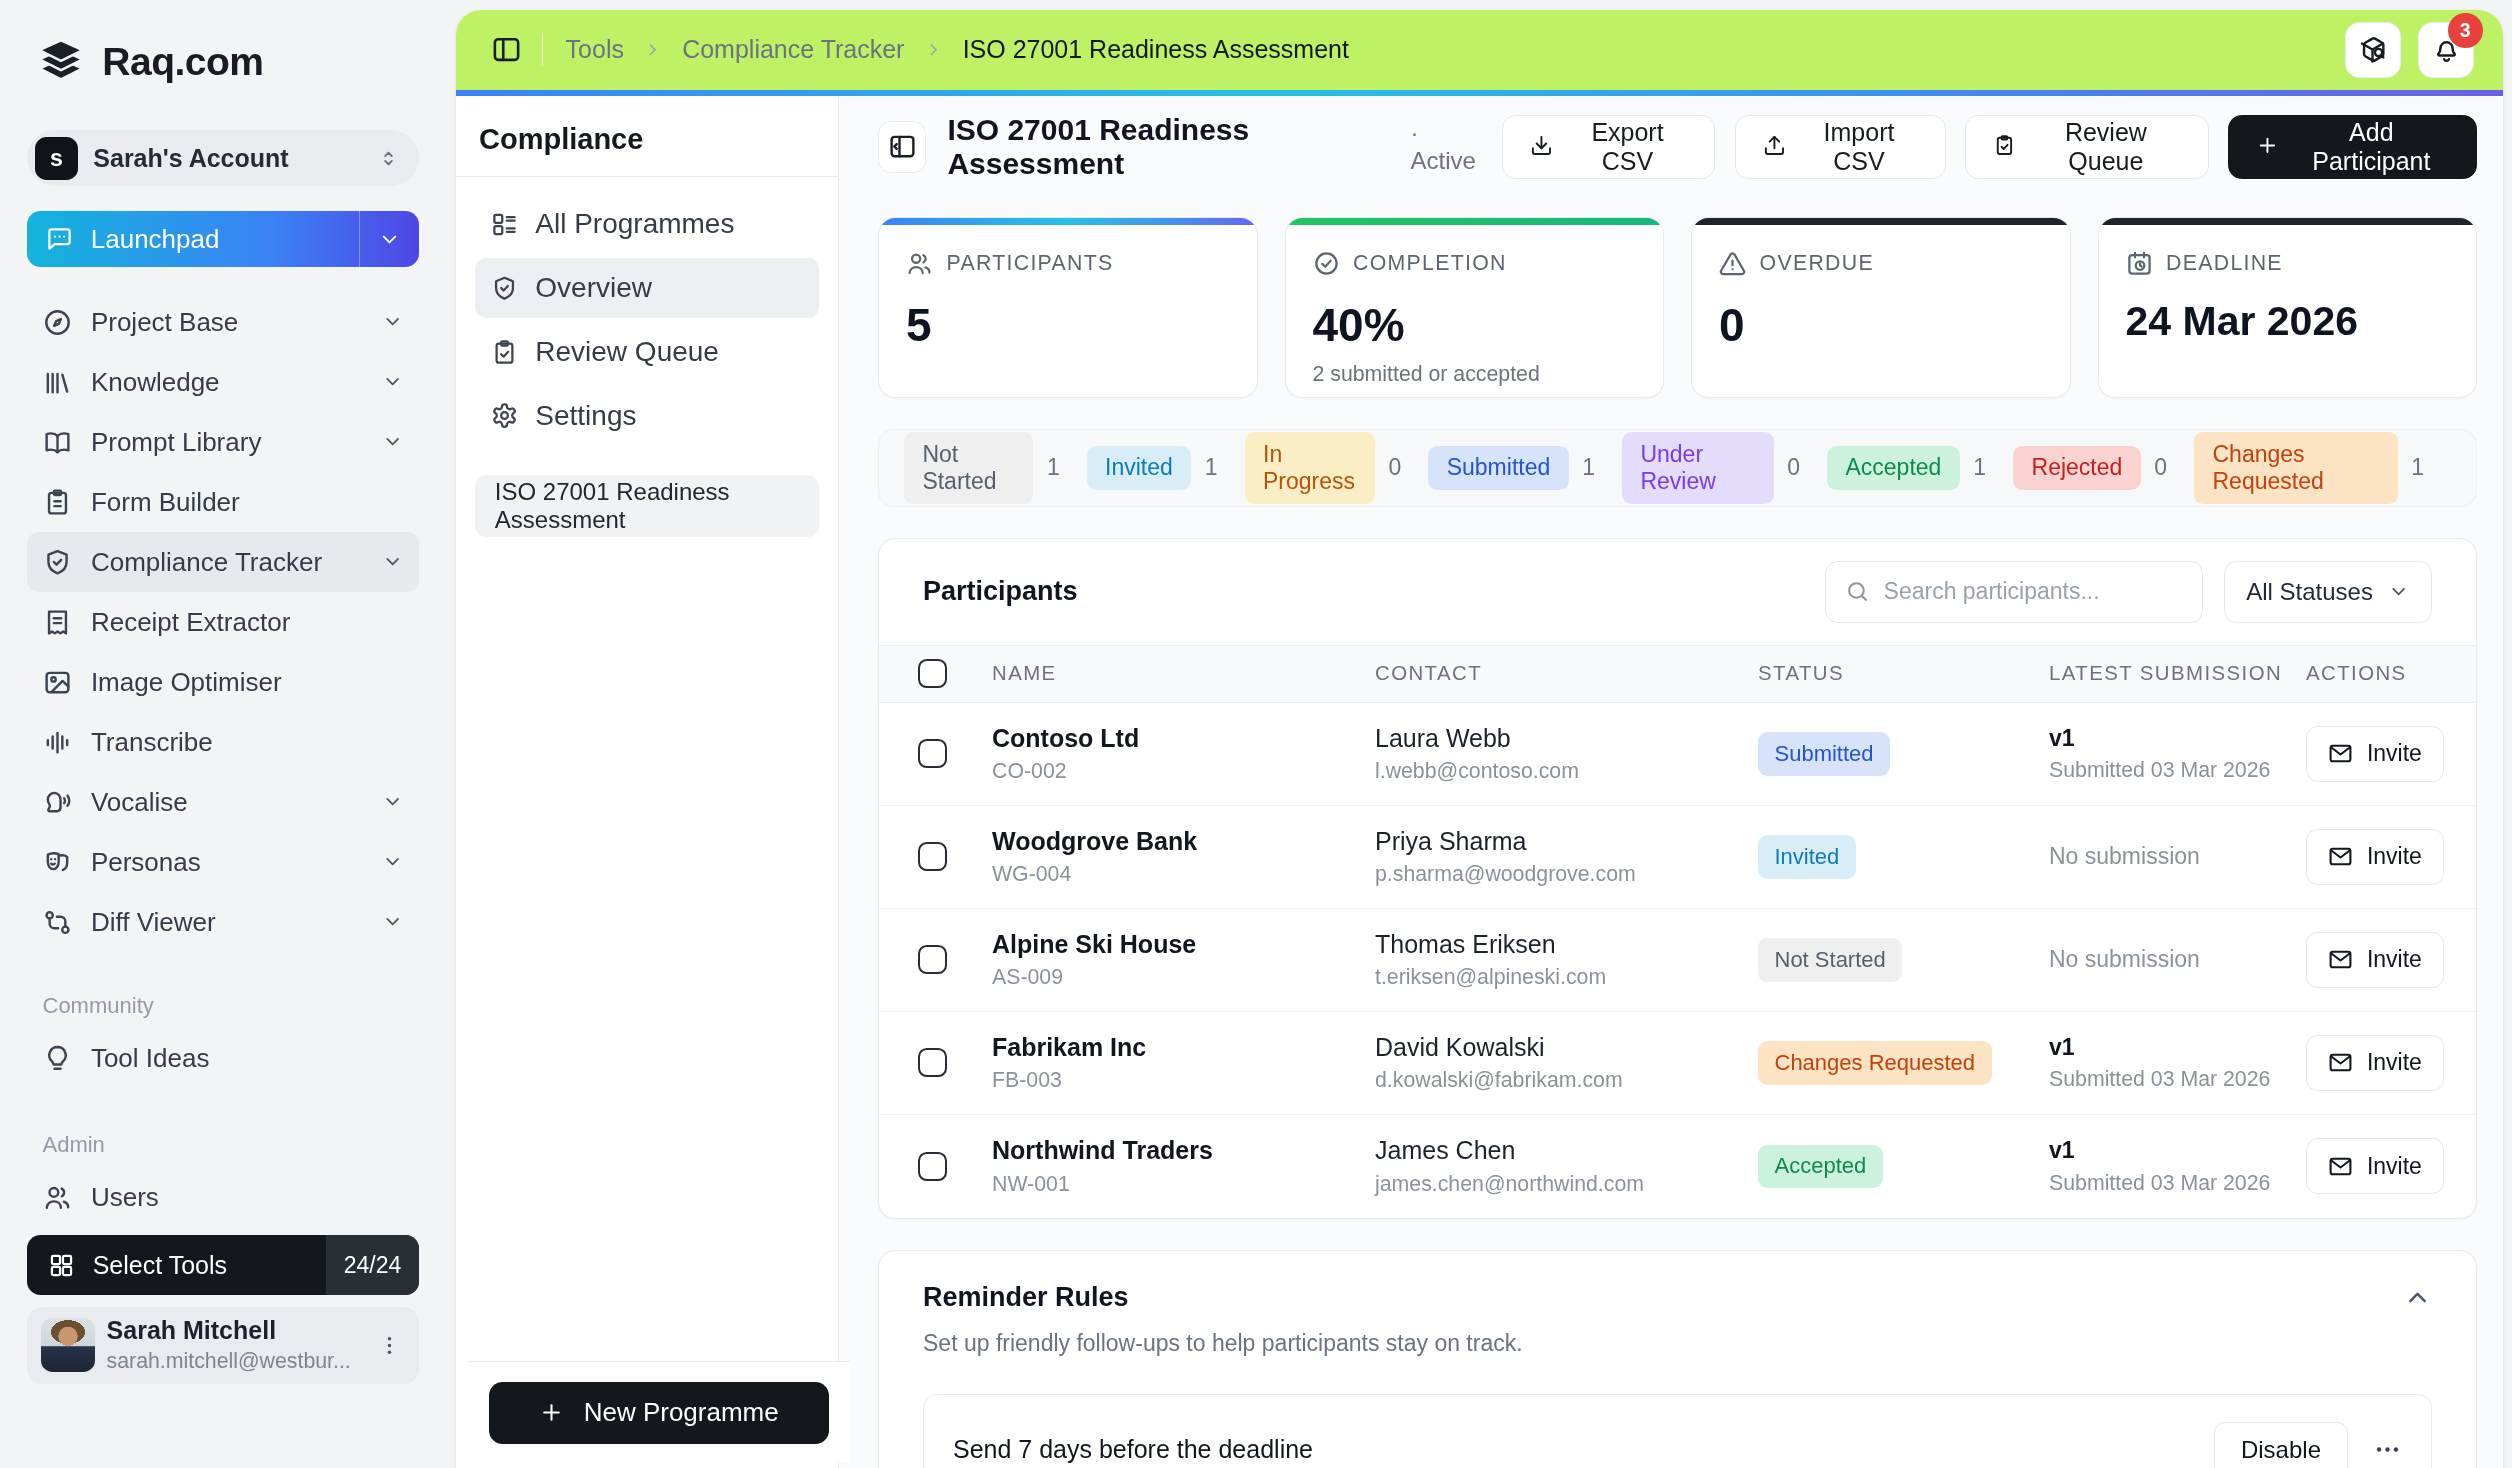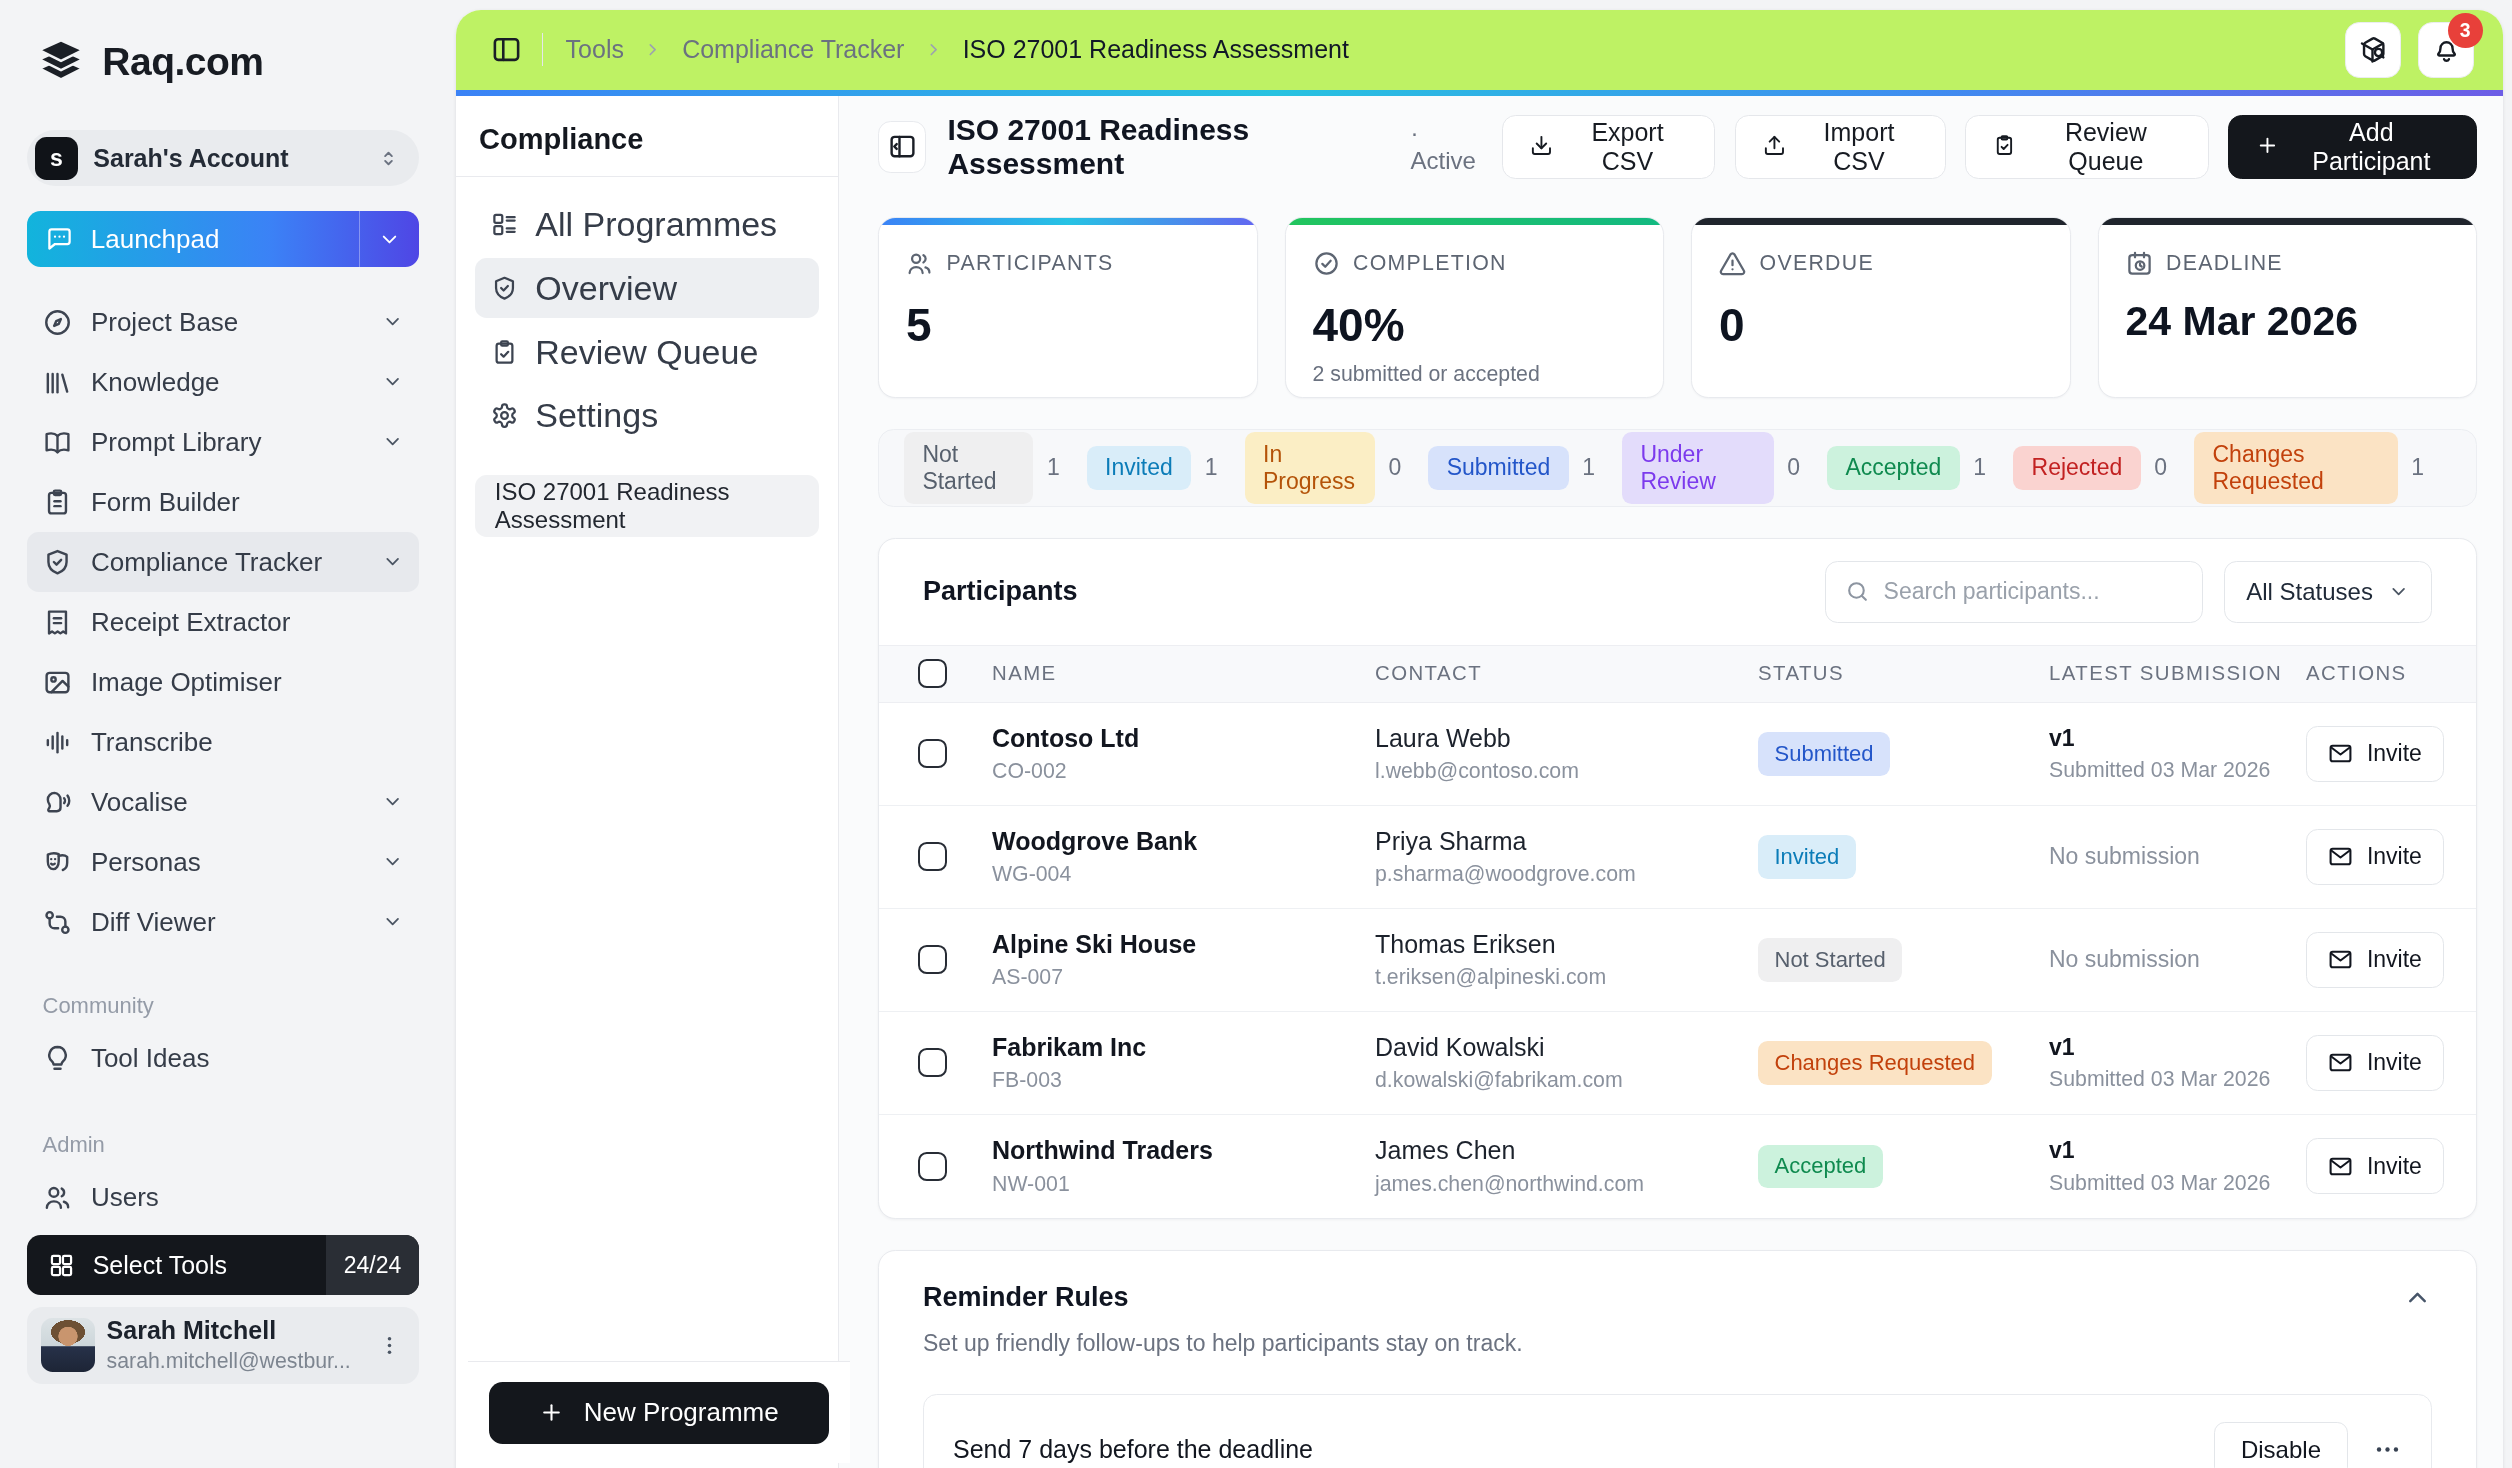--- a/index.html
+++ b/index.html
@@ -75,21 +75,21 @@
   .content-row { flex:1; display:flex; min-height:0; }
 
   
   .sidebar2 { width:383px; background:#fff; border-right:1px solid #e9eaee; position:relative; flex:none; }
   .s2-header { padding:27px 23px 19.4px 23px; border-bottom:1px solid #e9eaee; }
   .s2-title { font-size:29px; font-weight:700; color:#14181f; }
   .s2-nav { padding:17.4px 19.4px 0 19.4px; display:flex; flex-direction:column; gap:3.9px; }
   .s2-item { display:flex; align-items:center; gap:17.4px; height:60px; padding:0 15.5px; border-radius:11.6px; color:#353c48; cursor:pointer; }
   .s2-item.active { background:#edeff2; }
   .s2-icon { width:27px; height:27px; color:#3d4451; }
-  .s2-label { font-size:34px; font-weight:500; }
+  .s2-label { font-size:28px; font-weight:500; }
   .s2-programme { margin:29px 19.4px 0 19.4px; background:#f1f2f4; border-radius:11.6px; height:62px; display:flex; align-items:center; padding:0 19.4px; font-size:24px; color:#22272f; cursor:pointer; }
   .s2-footer { position:absolute; top:1265px; left:12px; width:100%; border-top:1px solid #e9eaee; padding:19.4px 21.3px; background:#fff; }
   .new-programme { width:100%; height:62px; border:none; background:#14171c; color:#fff; border-radius:13.6px; display:flex; align-items:center; justify-content:center; gap:19.4px; font-size:26px; font-family:inherit; cursor:pointer; }
 
   
   .main { flex:1; background:#fafbfc; padding:15.5px 26px 0 39px; overflow:hidden; }
 
   .page-head { display:flex; align-items:center; height:70px; margin-bottom:35px; }
   .ph-toggle { width:52px; height:52px; border:1px solid #e8eaee; border-radius:12.6px; background:#fff; display:flex; align-items:center; justify-content:center; color:#1a1e26; cursor:pointer; margin-right:21.3px; }
   .ph-title { font-size:30px; font-weight:700; color:#101521; }
@@ -755,21 +755,21 @@
                 </svg>
                 <span>Invite</span>
               </button>
             </span>
         </div>
 
         <div class="tgrid trow">
           <span class="checkbox"></span>
           <span>
               <div class="cell-name">Alpine Ski House</div>
-              <div class="cell-code">AS-007</div>
+              <div class="cell-code">AS-009</div>
             </span>
           <span>
               <div class="cell-contact">Thomas Eriksen</div>
               <div class="cell-email">t.eriksen@alpineski.com</div>
             </span>
           <span><span class="badge c-gray">Not Started</span></span>
           <span>
               <div class="cell-nosub">No submission</div>
             </span>
           <span>

